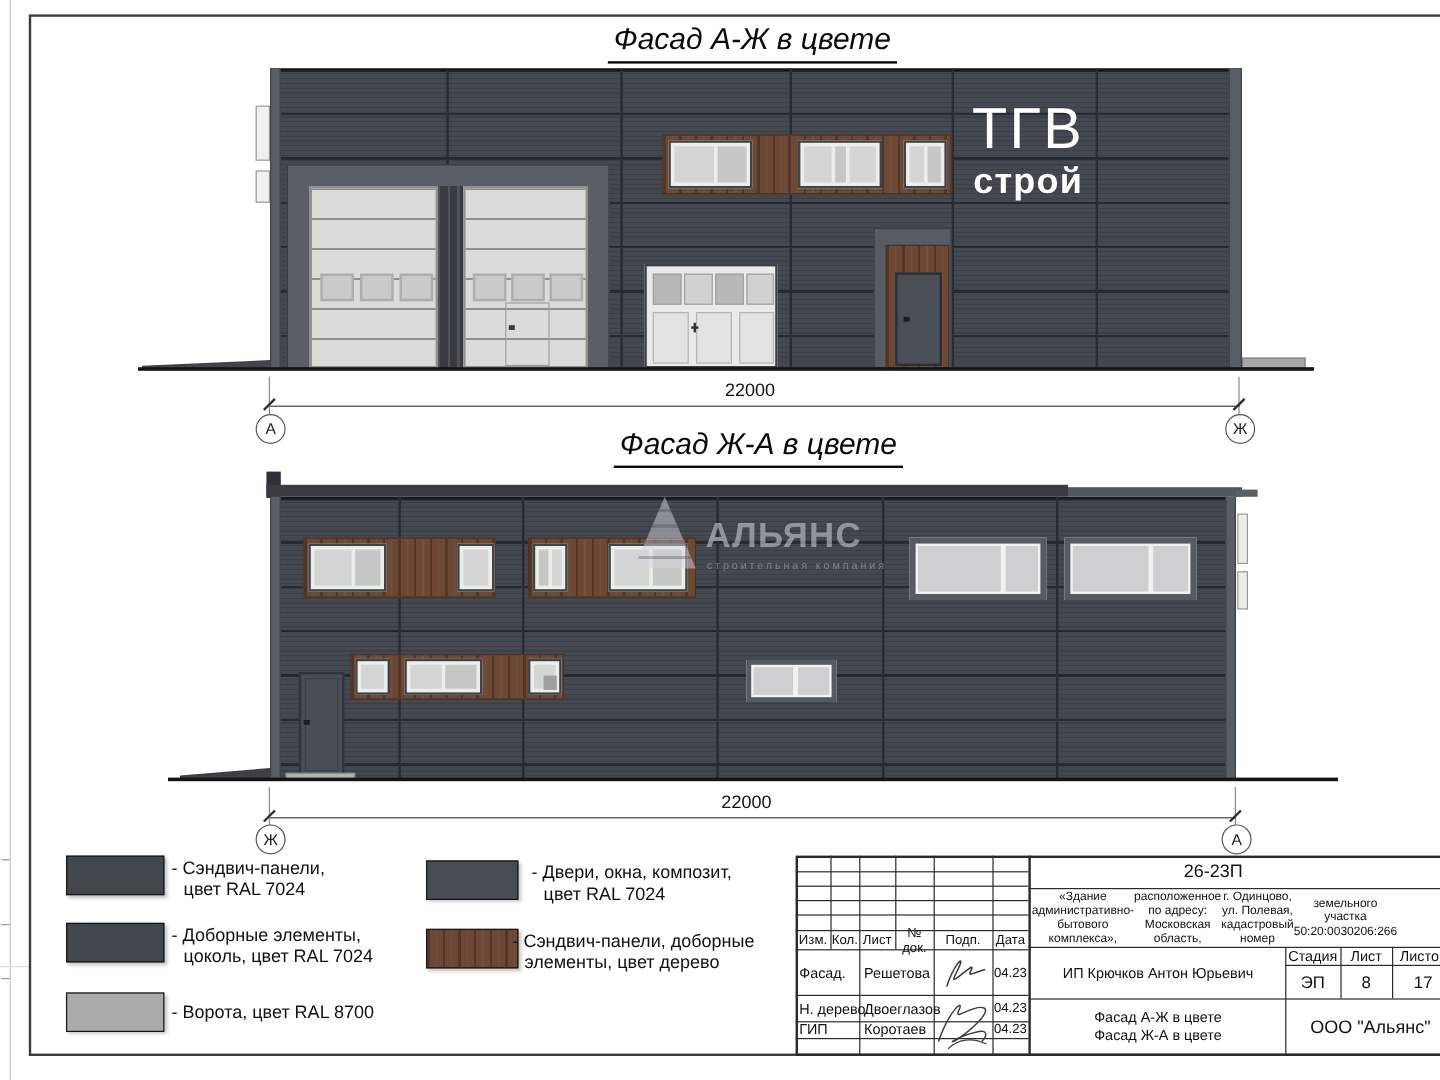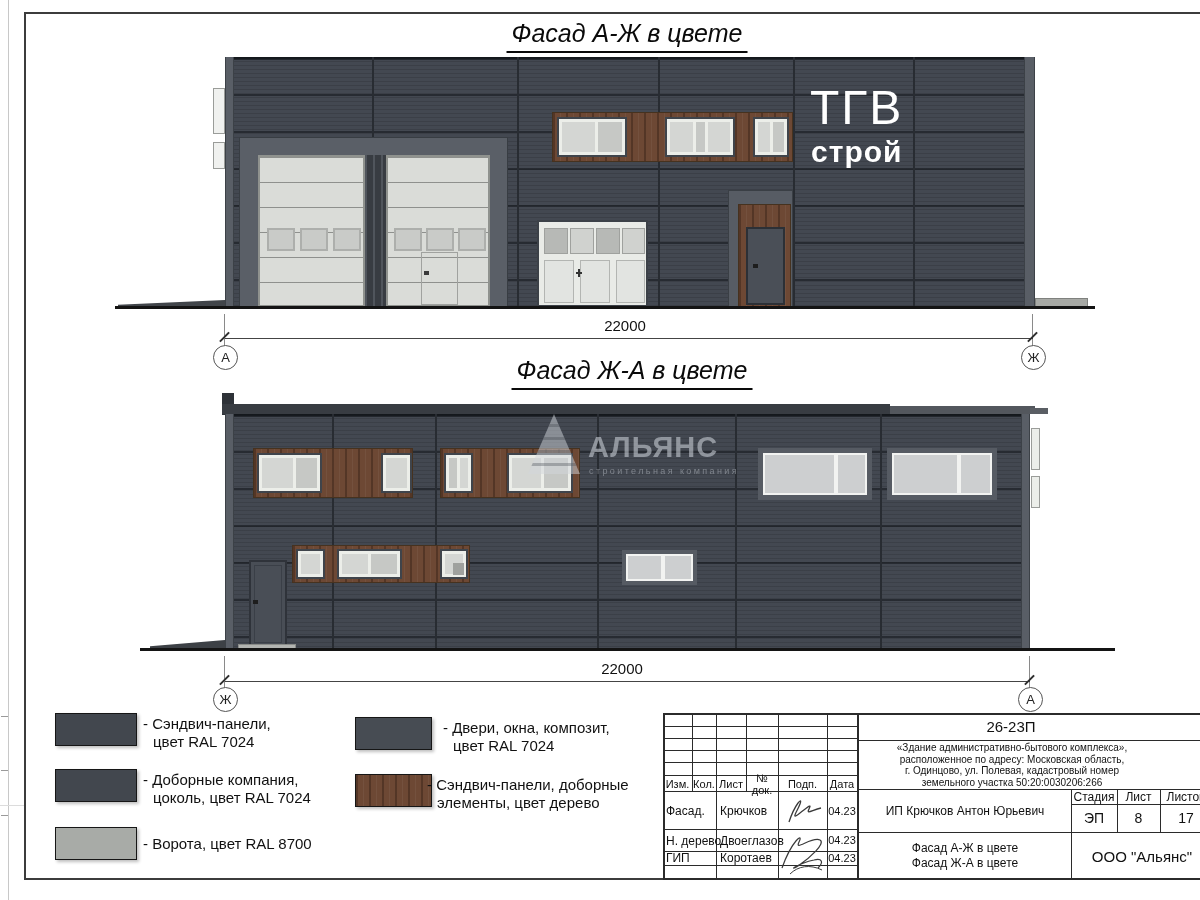--- a/index.html
+++ b/index.html
@@ -211,21 +211,21 @@
 <div class="axis" style="left:213px;top:687px">Ж</div>
 <div class="axis" style="left:1018px;top:687px">А</div>
 
 <div class="sw sw-dark1" style="left:55px;top:713px;width:82px;height:33px"></div>
 <div class="legtxt" style="left:143px;top:715px">
   <div>- Сэндвич-панели,</div>
   <div class="l2">цвет RAL 7024</div>
 </div>
 <div class="sw sw-dark1" style="left:55px;top:769px;width:82px;height:33px"></div>
 <div class="legtxt" style="left:143px;top:771px">
-  <div>- Доборные компания,</div>
+  <div>- Доборные элементы,</div>
   <div class="l2">цоколь, цвет RAL 7024</div>
 </div>
 <div class="sw sw-light" style="left:55px;top:827px;width:82px;height:33px"></div>
 <div class="legtxt" style="left:143px;top:835px">
   <div>- Ворота, цвет RAL 8700</div>
 </div>
 <div class="sw sw-dark2" style="left:355px;top:717px;width:77px;height:33px"></div>
 <div class="legtxt" style="left:443px;top:719px">
   <div>- Двери, окна, композит,</div>
   <div class="l2">цвет RAL 7024</div>
@@ -263,39 +263,39 @@
 <div class="ln" style="left:857px;top:832px;width:355px;height:1px"></div>
 
 <div class="tbt" style="left:663px;top:777px;width:29px;height:13px;font-size:11px">Изм.</div>
 <div class="tbt" style="left:692px;top:777px;width:24px;height:13px;font-size:11px">Кол.</div>
 <div class="tbt" style="left:716px;top:777px;width:30px;height:13px;font-size:11px">Лист</div>
 <div class="tbt" style="left:746px;top:777px;width:32px;height:13px;font-size:11px">№ док.</div>
 <div class="tbt" style="left:778px;top:777px;width:49px;height:13px;font-size:11px">Подп.</div>
 <div class="tbt" style="left:827px;top:777px;width:30px;height:13px;font-size:11px">Дата</div>
 
 <div class="a" style="left:666px;top:804px;font-size:12px">Фасад.</div>
-<div class="a" style="left:720px;top:804px;font-size:12px">Крючков</div>
+<div class="a" style="left:720px;top:804px;font-size:12px">Решетова</div>
 <div class="tbt" style="left:827px;top:804px;width:30px;height:13px;font-size:11px">04.23</div>
 <div class="a" style="left:666px;top:834px;font-size:12px">Н. дерево.</div>
 <div class="a" style="left:720px;top:834px;font-size:12px">Двоеглазов</div>
 <div class="tbt" style="left:827px;top:833px;width:30px;height:13px;font-size:11px">04.23</div>
 <div class="a" style="left:666px;top:851px;font-size:12px">ГИП</div>
 <div class="a" style="left:720px;top:851px;font-size:12px">Коротаев</div>
 <div class="tbt" style="left:827px;top:851px;width:30px;height:13px;font-size:11px">04.23</div>
 
 <svg class="a" style="left:781px;top:794px" width="46" height="34" viewBox="0 0 46 34">
   <path d="M8 28 C 14 10, 22 2, 19 10 C 16 18, 9 27, 19 19 C 27 13, 31 9, 28 15 C 25 21, 31 16, 40 14" stroke="#3a3a3a" fill="none" stroke-width="1.3"></path>
 </svg>
 <svg class="a" style="left:776px;top:830px" width="54" height="48" viewBox="0 0 54 48">
   <path d="M6 38 C 16 10, 28 2, 23 12 C 18 22, 36 6, 44 10 C 50 13, 34 28, 22 36 C 12 42, 20 34, 38 30 C 46 28, 48 32, 42 38" stroke="#3a3a3a" fill="none" stroke-width="1.2"></path>
   <path d="M14 44 C 22 36, 34 34, 46 40" stroke="#3a3a3a" fill="none" stroke-width="1"></path>
 </svg>
 
 <div class="tbt" style="left:857px;top:714px;width:308px;height:25px;font-size:15px">26-23П</div>
-<div class="tbt" style="left:862px;top:742px;width:300px;height:46px;font-size:10px;line-height:11.5px;flex-direction:column">
+<div class="tbt" style="left:862px;top:742px;width:300px;height:46px;font-size:10px;line-height:11.5px;flex-direction:row">
   <div>«Здание административно-бытового комплекса»,</div>
   <div>расположенное по адресу: Московская область,</div>
   <div>г. Одинцово, ул. Полевая, кадастровый номер</div>
   <div>земельного участка 50:20:0030206:266</div>
 </div>
 <div class="tbt" style="left:859px;top:789px;width:212px;height:43px;font-size:12px">ИП Крючков Антон Юрьевич</div>
 <div class="tbt" style="left:1071px;top:790px;width:46px;height:13px;font-size:12px">Стадия</div>
 <div class="tbt" style="left:1117px;top:790px;width:43px;height:13px;font-size:12px">Лист</div>
 <div class="tbt" style="left:1160px;top:790px;width:52px;height:13px;font-size:12px">Листов</div>
 <div class="tbt" style="left:1071px;top:805px;width:46px;height:26px;font-size:14px">ЭП</div>

